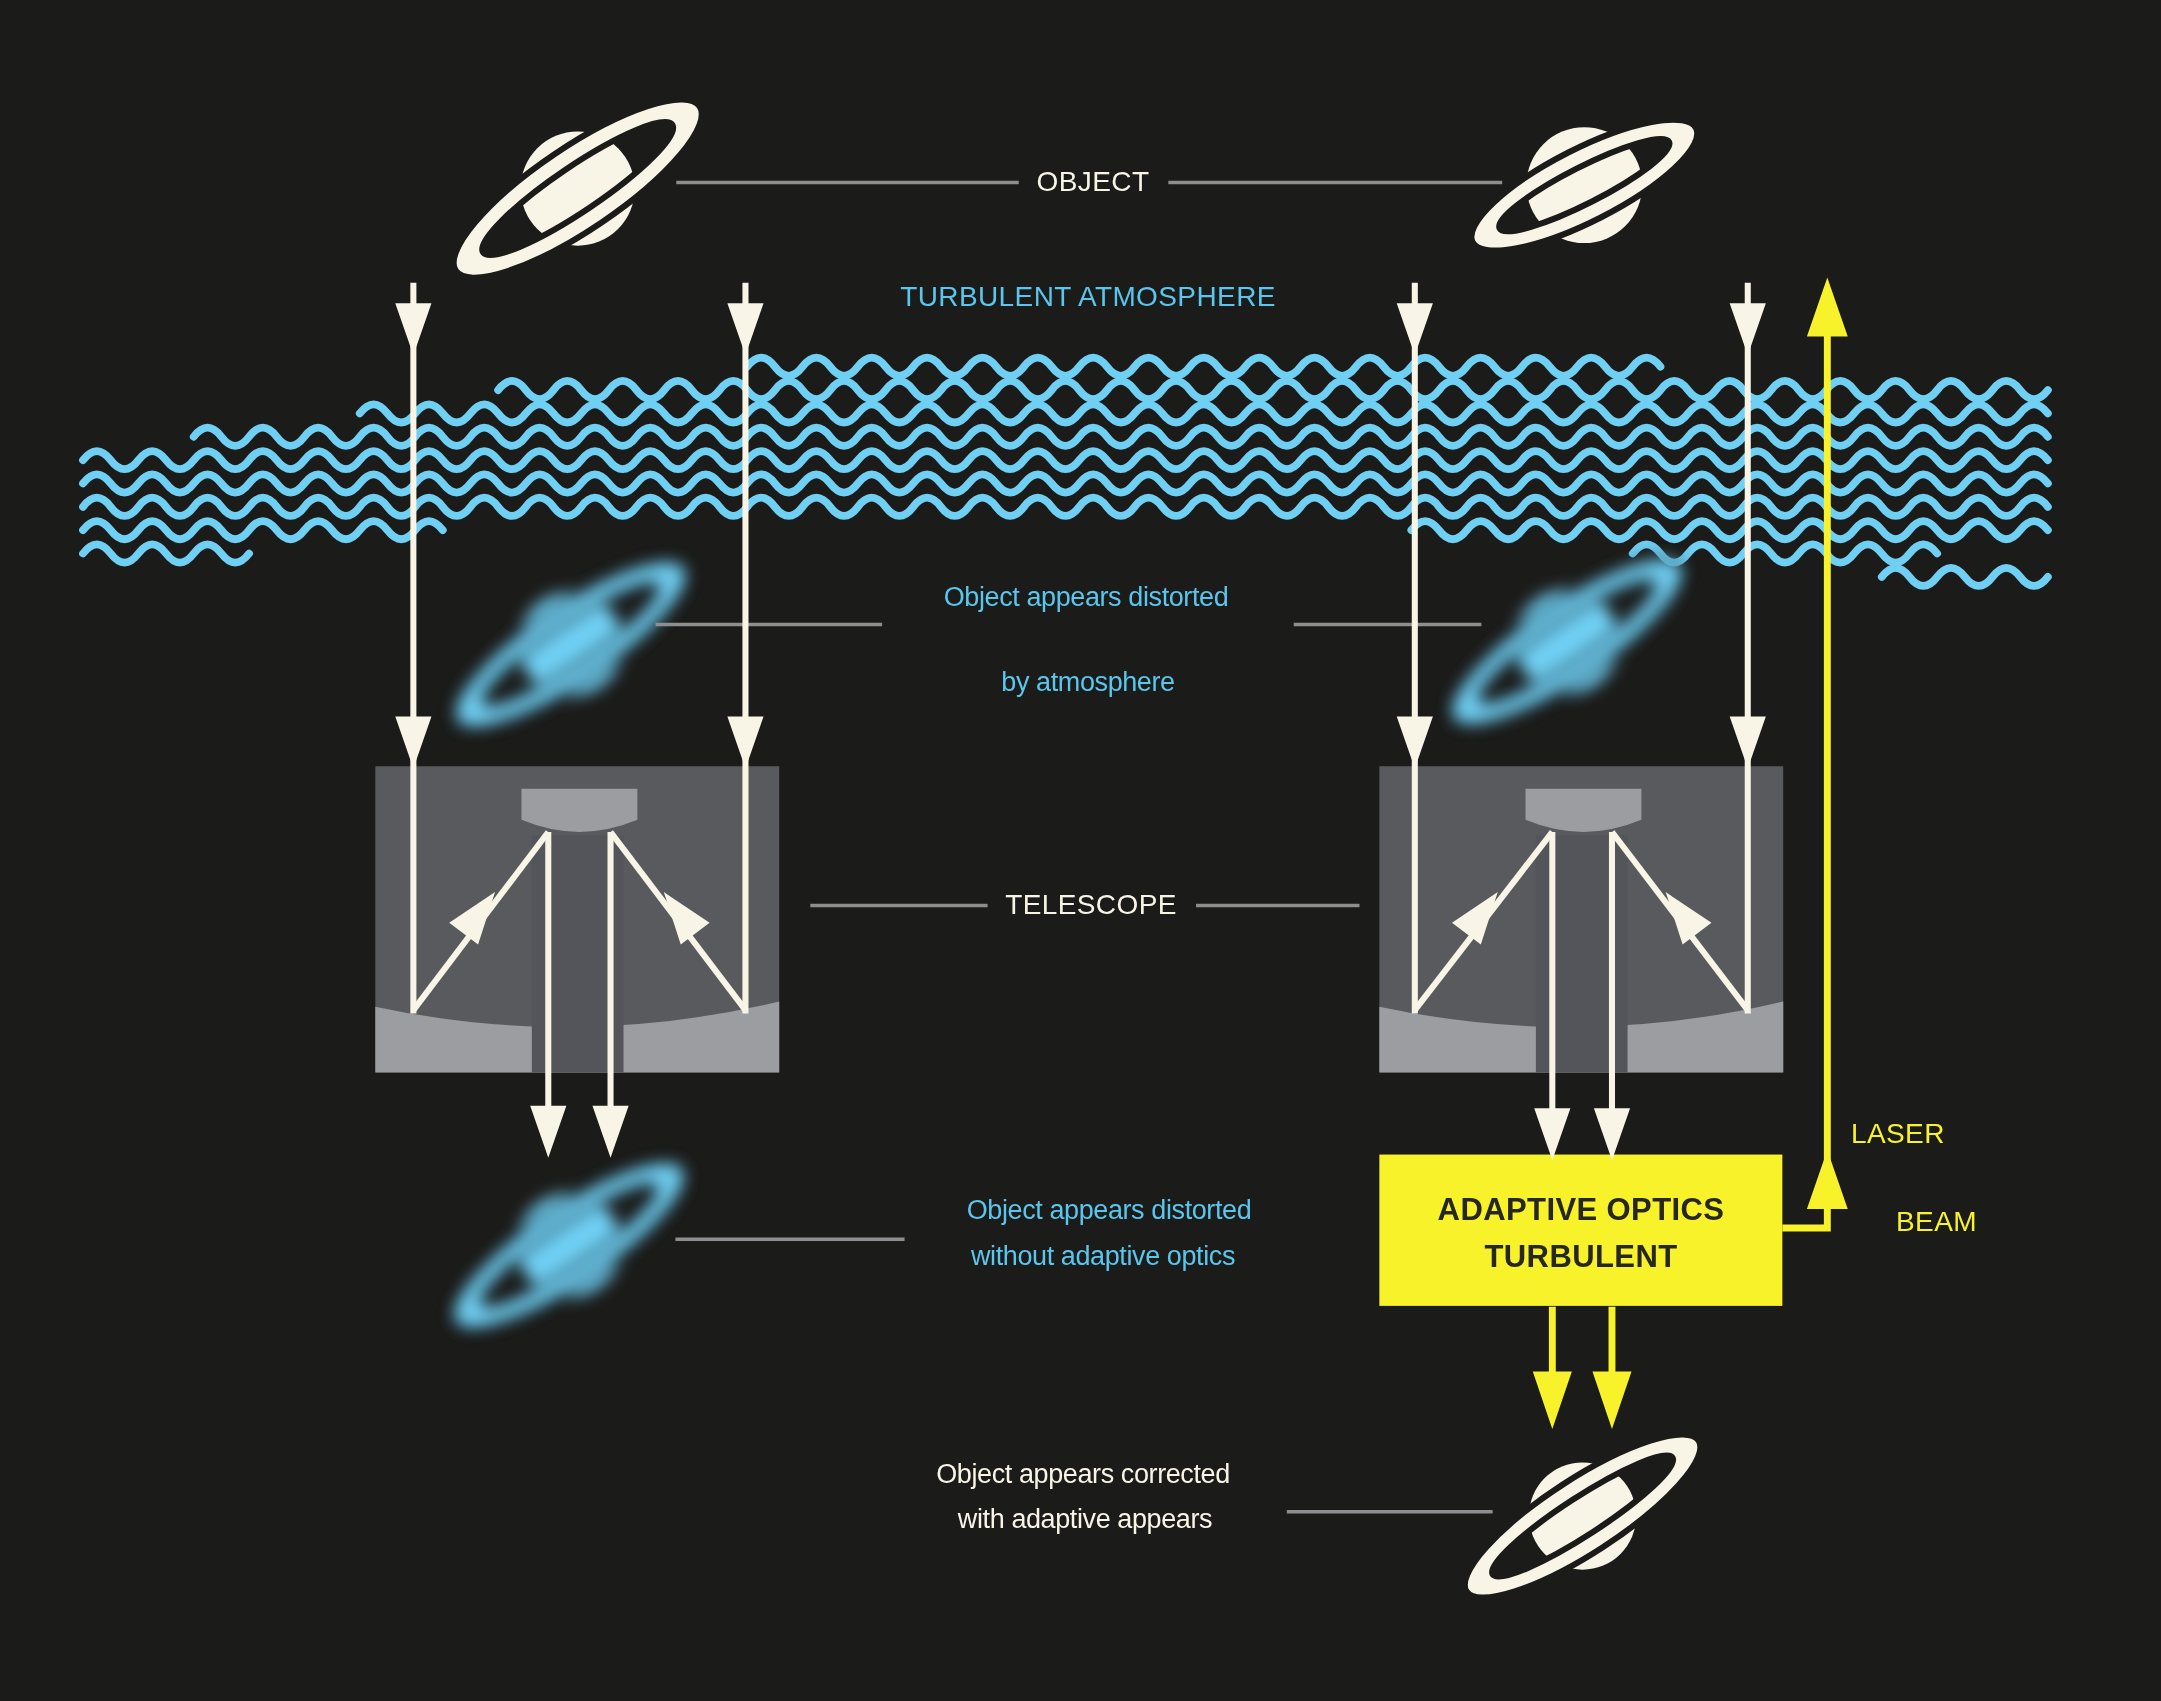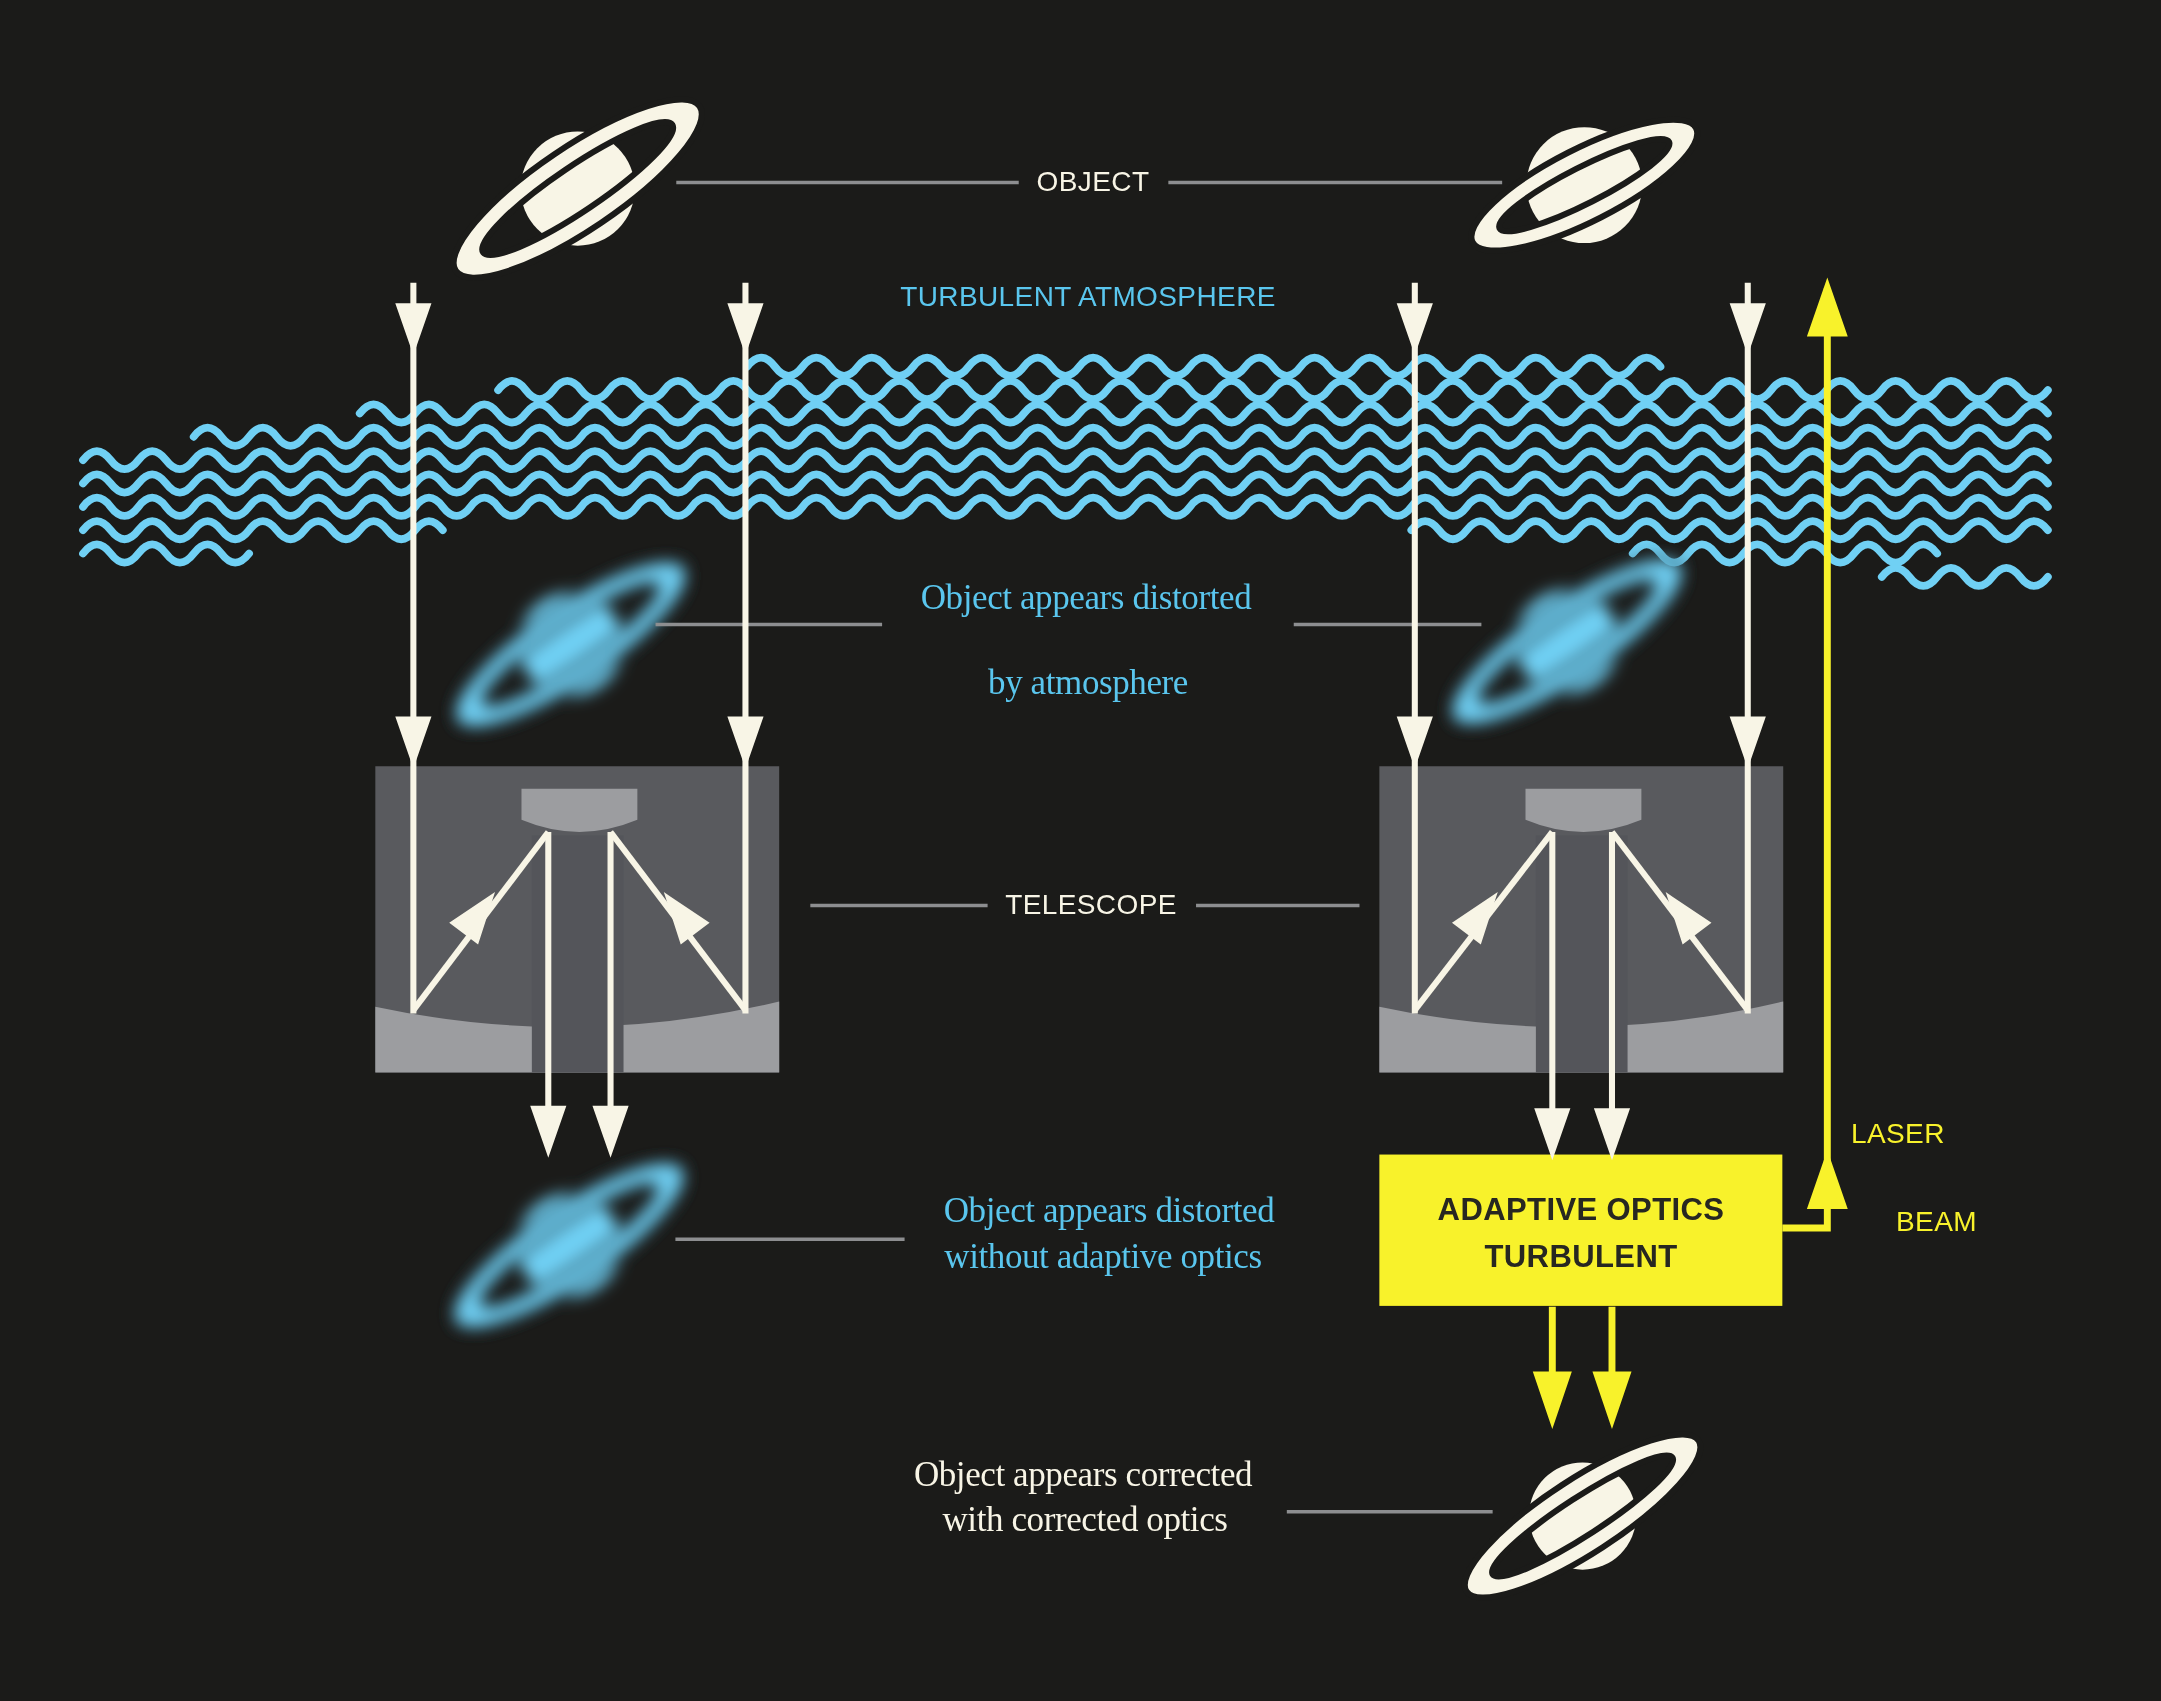--- a/index.html
+++ b/index.html
@@ -7,21 +7,21 @@
     --yellow:#f8f22b; --gray-box:#595a5e; --gray-light:#9c9da0; --gray-col:#54555a;
     --gray-line:#8d8e90; --dark-text:#272721;
   }
   html,body{margin:0;padding:0;background:var(--bg);}
   #stage{position:relative;width:2162px;height:1702px;background:var(--bg);
          font-family:"Liberation Sans", sans-serif;overflow:hidden;}
   #diagram-svg{position:absolute;left:0;top:0;}
   .lbl{position:absolute;transform:translate(-50%,-50%);white-space:nowrap;line-height:1;}
   .lbl.left-anchor{transform:translate(0,-50%);}
   .caps{font-size:28px;letter-spacing:0.4px;}
-  .body{font-size:35px;letter-spacing:-0.4px;font-family:Liberation Serif, serif;}
+  .body{font-size:27px;letter-spacing:-0.4px;}
   .cream{color:var(--cream);}
   .cyan{color:var(--cyan-text);}
   .yellow{color:var(--yellow);}
   .dark{color:var(--dark-text);font-weight:bold;font-size:31px;letter-spacing:0.4px;}
 </style>
 </head>
 <body>
 
 <div id="stage">
   <svg id="diagram-svg" width="2162" height="1702" viewBox="0 0 2500 1968">
@@ -155,15 +155,15 @@
   <div class="lbl body cyan" style="left:1109px;top:1210px;">Object appears distorted</div>
   <div class="lbl body cyan" style="left:1103px;top:1256px;">without adaptive optics</div>
 
   <div class="lbl dark" style="left:1581px;top:1209px;">ADAPTIVE OPTICS</div>
   <div class="lbl dark" style="left:1581px;top:1256px;">TURBULENT</div>
 
   <div class="lbl caps yellow left-anchor" style="left:1851px;top:1134px;">LASER</div>
   <div class="lbl caps yellow left-anchor" style="left:1880px;top:1222px;margin-left:16px;">BEAM</div>
 
   <div class="lbl body cream" style="left:1083px;top:1474px;">Object appears corrected</div>
-  <div class="lbl body cream" style="left:1085px;top:1519px;">with corrected optics</div>
+  <div class="lbl body cream" style="left:1085px;top:1519px;">with adaptive appears</div>
 </div>
 
 
 </body></html>

